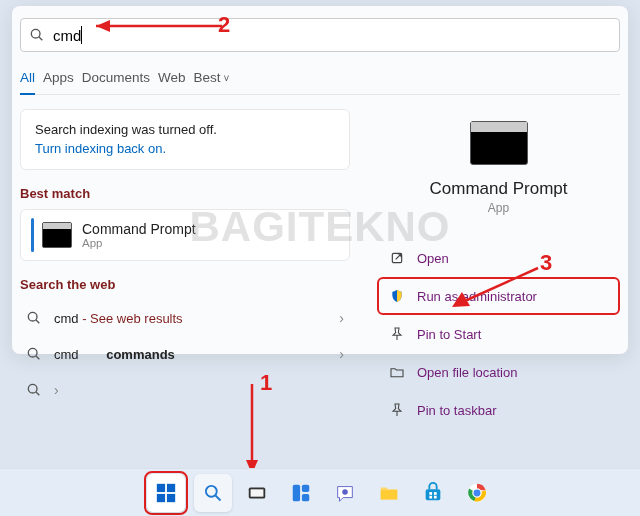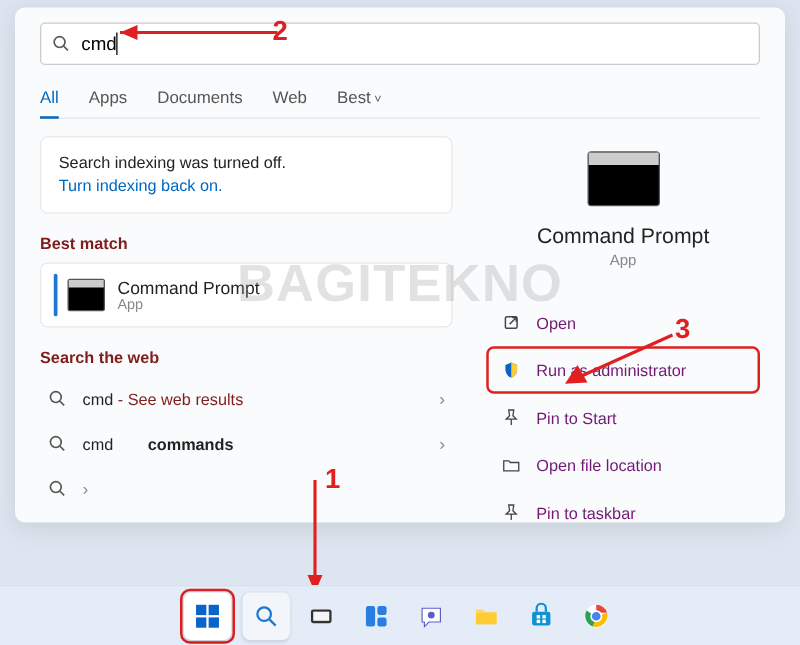--- a/index.html
+++ b/index.html
@@ -1,24 +1,24 @@
 <!DOCTYPE html>
 <html><head>
 <meta charset="utf-8">
 <style>
   * { box-sizing: border-box; margin: 0; padding: 0; font-family: 'Segoe UI', Tahoma, sans-serif; }
   body { width: 640px; height: 516px; background: #dde6f0; overflow: hidden; position: relative; }
-  .panel { position: absolute; left: 12px; top: 6px; width: 616px; height: 412px; background: #fafbfc; border-radius: 8px; box-shadow: 0 4px 20px rgba(0,0,0,0.1); padding: 12px 20px; }
+  .panel { position: absolute; left: 12px; top: 6px; width: 616px; height: 348px; background: #fafbfc; border-radius: 8px; box-shadow: 0 4px 20px rgba(0,0,0,0.1); padding: 12px 8px; }
   
   .search-box { display: flex; align-items: center; height: 34px; border: 1px solid #ccc; border-radius: 4px; background: #fff; padding: 0 8px; }
   .search-box .icon { color: #555; margin-right: 8px; display: flex; }
   .search-input { flex: 1; border: none; outline: none; font-size: 15px; color: #111; background: transparent; }
   .cursor { width: 1px; height: 18px; background: #000; display: inline-block; }
 
-  .tabs { display: flex; gap: 24px; margin-top: 18px; font-size: 13.5px; color: #555; align-items: center; }
+  .tabs { display: flex; gap: 8px; margin-top: 18px; font-size: 13.5px; color: #555; align-items: center; }
   .tab { cursor: pointer; padding-bottom: 8px; border-bottom: 2px solid transparent; }
   .tab.active { color: #0067c0; border-bottom: 2px solid #0067c0; font-weight: 500; }
   .tab.more::after { content: ' ˅'; font-size: 10px; color: #555; }
   .tabline { border-bottom: 1px solid #e5e5e5; margin-top: -1px; }
 
   .columns { display: flex; margin-top: 14px; gap: 27px; }
   .left { width: 330px; }
   .right { flex: 1; }
 
   .card { border: 1px solid #e8e8e8; border-radius: 6px; background: #fff; padding: 12px 14px; }

